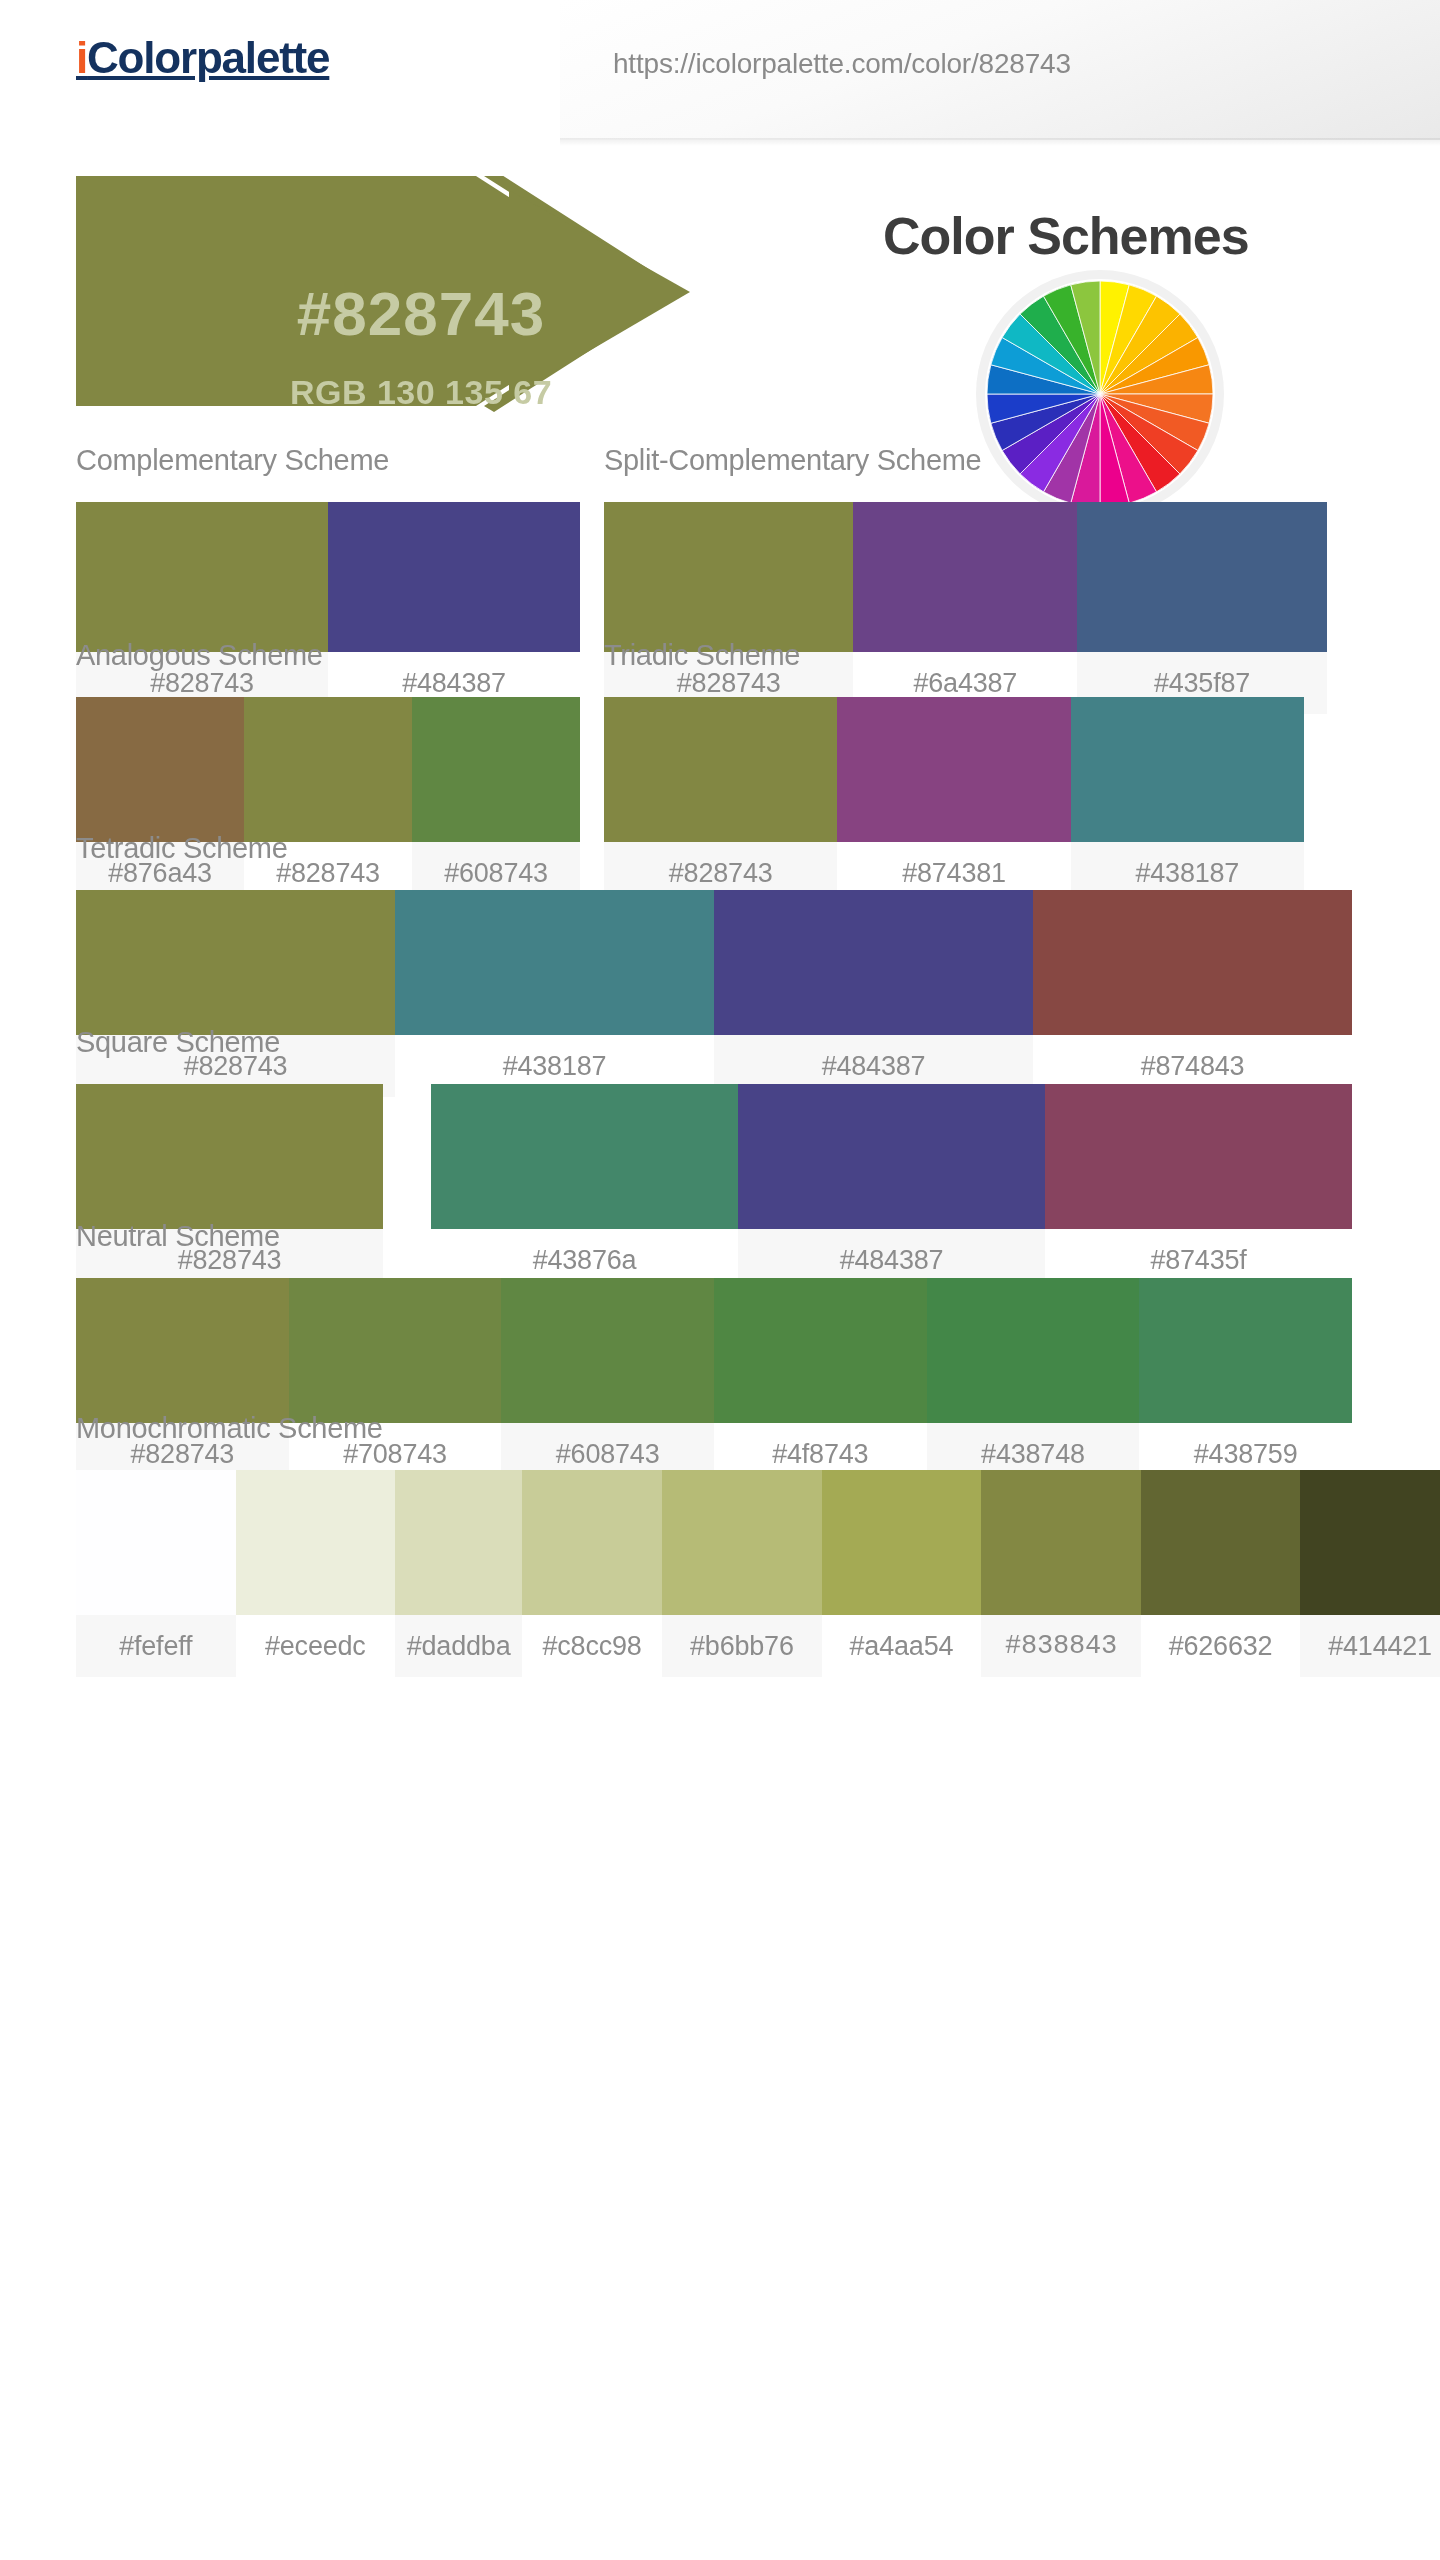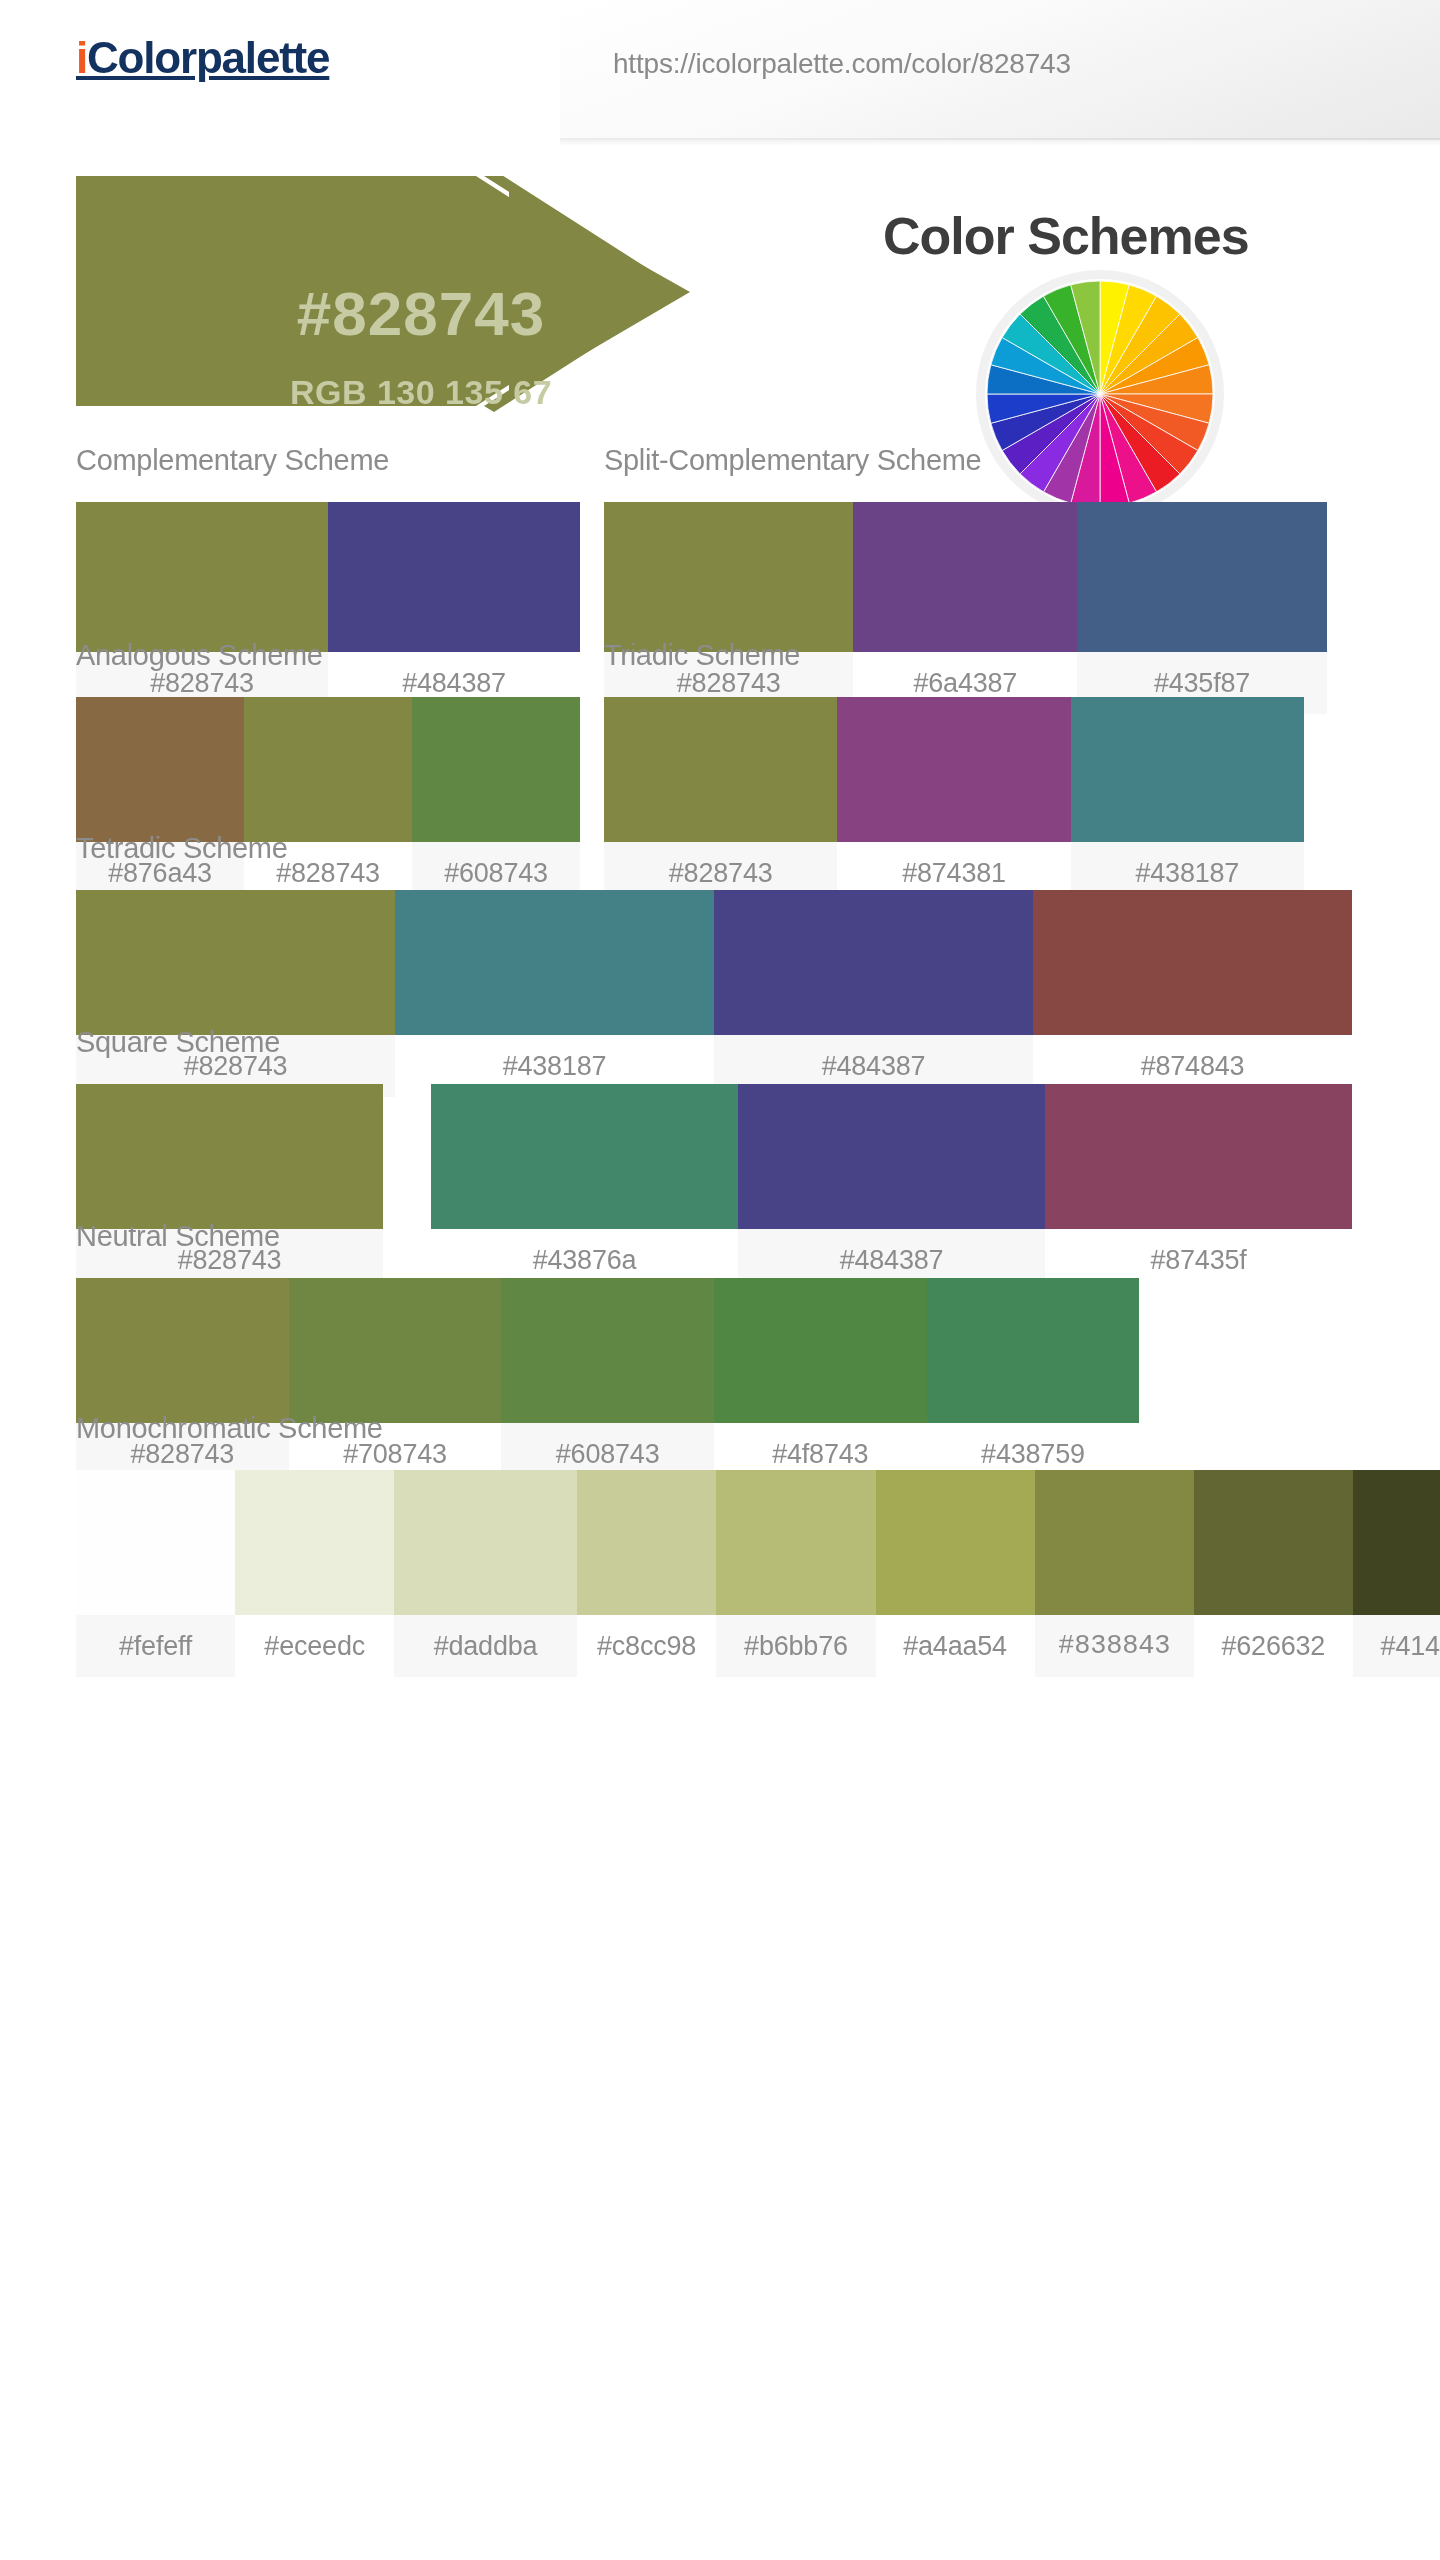--- a/index.html
+++ b/index.html
@@ -333,37 +333,41 @@
           </div>
           <div class="swatch" style="width: 212.667px;">
             <div class="swatch-color" style="height: 145px; background: rgb(96, 135, 67);"></div>
             <div class="swatch-label alt">#608743</div>
           </div>
           <div class="swatch" style="width: 212.667px;">
             <div class="swatch-color" style="height: 145px; background: rgb(79, 135, 67);"></div>
             <div class="swatch-label plain">#4f8743</div>
           </div>
           <div class="swatch" style="width: 212.667px;">
+            <div class="swatch-color" style="height: 145px; background: rgb(67, 135, 72);"></div>
+            <div class="swatch-label alt">#438748</div>
+          </div>
+          <div class="swatch" style="width: 212.667px;">
             <div class="swatch-color" style="height: 145px; background: rgb(67, 135, 89);"></div>
             <div class="swatch-label plain">#438759</div>
           </div>
         </div>
       </div>
       <div class="scheme-block" style="left: 76px; top: 968px; width: 1436px;">
         <div class="scheme-title">Monochromatic Scheme</div>
         <div class="swatch-strip" style="width: 1436px;">
           <div class="swatch" style="width: 159.556px;">
             <div class="swatch-color" style="height: 145px; background: rgb(254, 254, 255);"></div>
             <div class="swatch-label alt">#fefeff</div>
           </div>
           <div class="swatch" style="width: 159.556px;">
             <div class="swatch-color" style="height: 145px; background: rgb(236, 238, 220);"></div>
             <div class="swatch-label plain">#eceedc</div>
           </div>
-          <div class="swatch" style="width: 183px;">
+          <div class="swatch" style="width: 127px;">
             <div class="swatch-color" style="height: 145px; background: rgb(218, 221, 186);"></div>
             <div class="swatch-label alt">#daddba</div>
           </div>
           <div class="swatch" style="width: 140px;">
             <div class="swatch-color" style="height: 145px; background: rgb(200, 204, 152);"></div>
             <div class="swatch-label plain">#c8cc98</div>
           </div>
           <div class="swatch" style="width: 159.556px;">
             <div class="swatch-color" style="height: 145px; background: rgb(182, 187, 118);"></div>
             <div class="swatch-label alt">#b6bb76</div>

